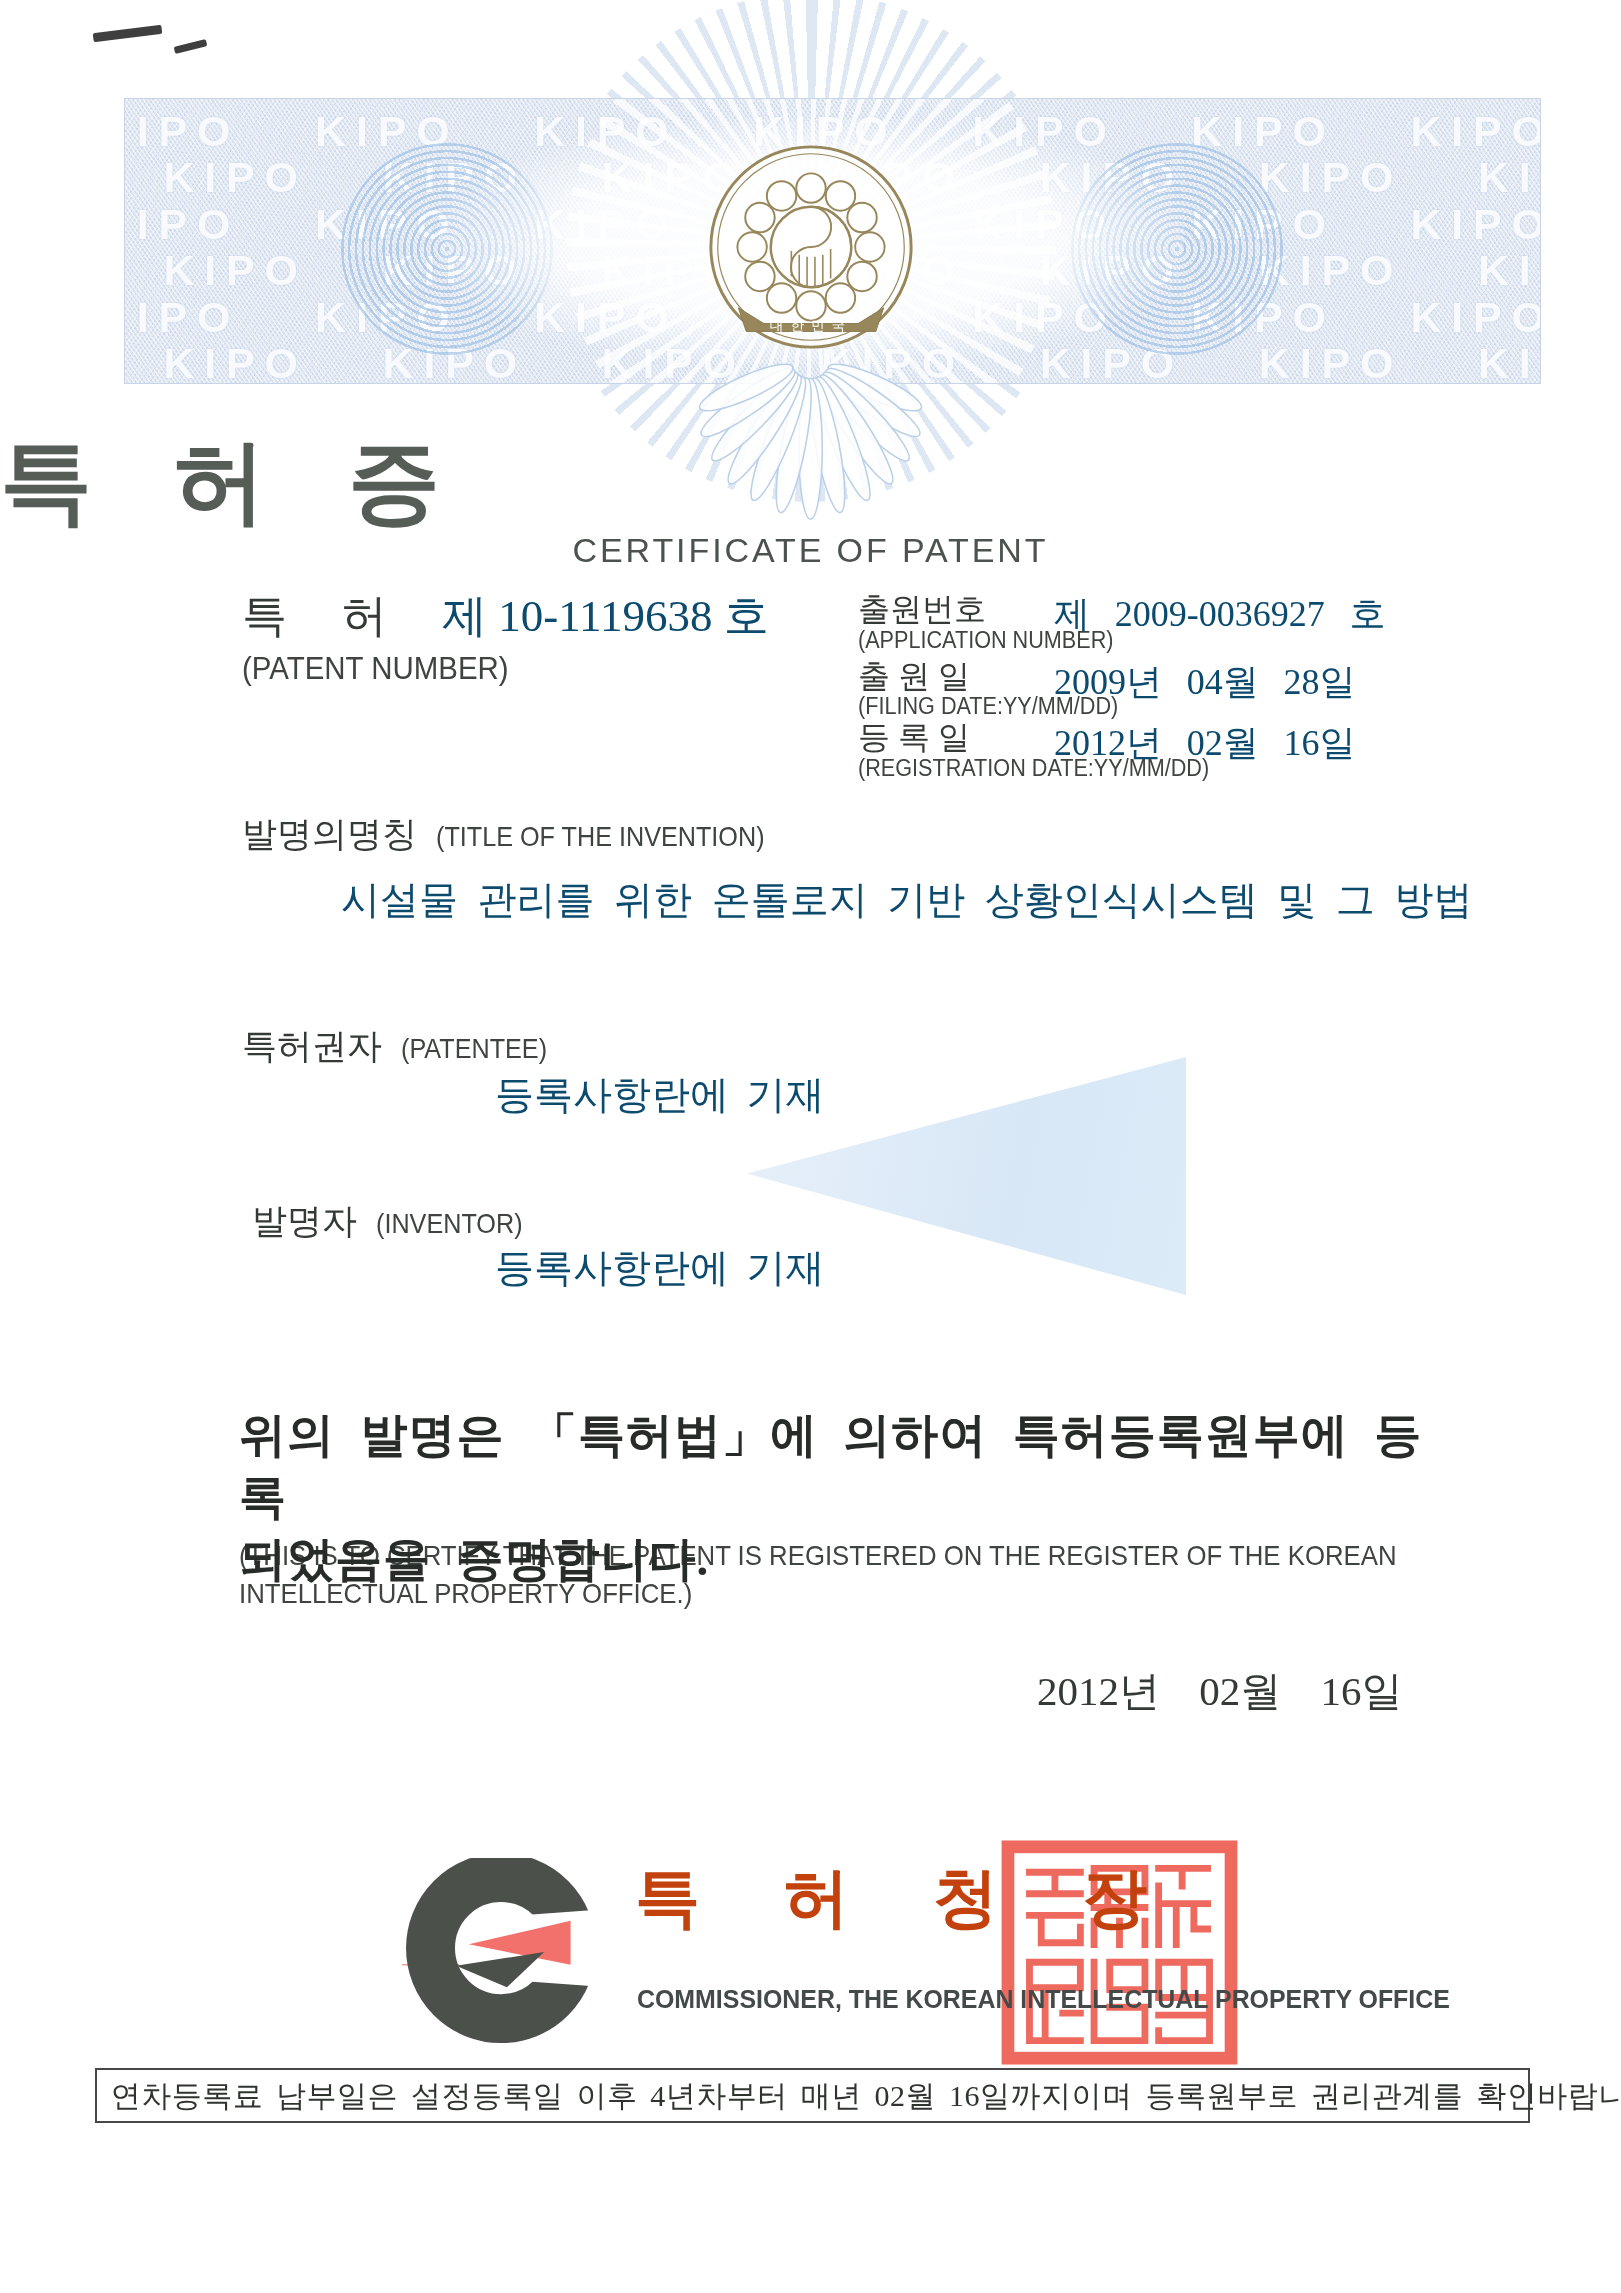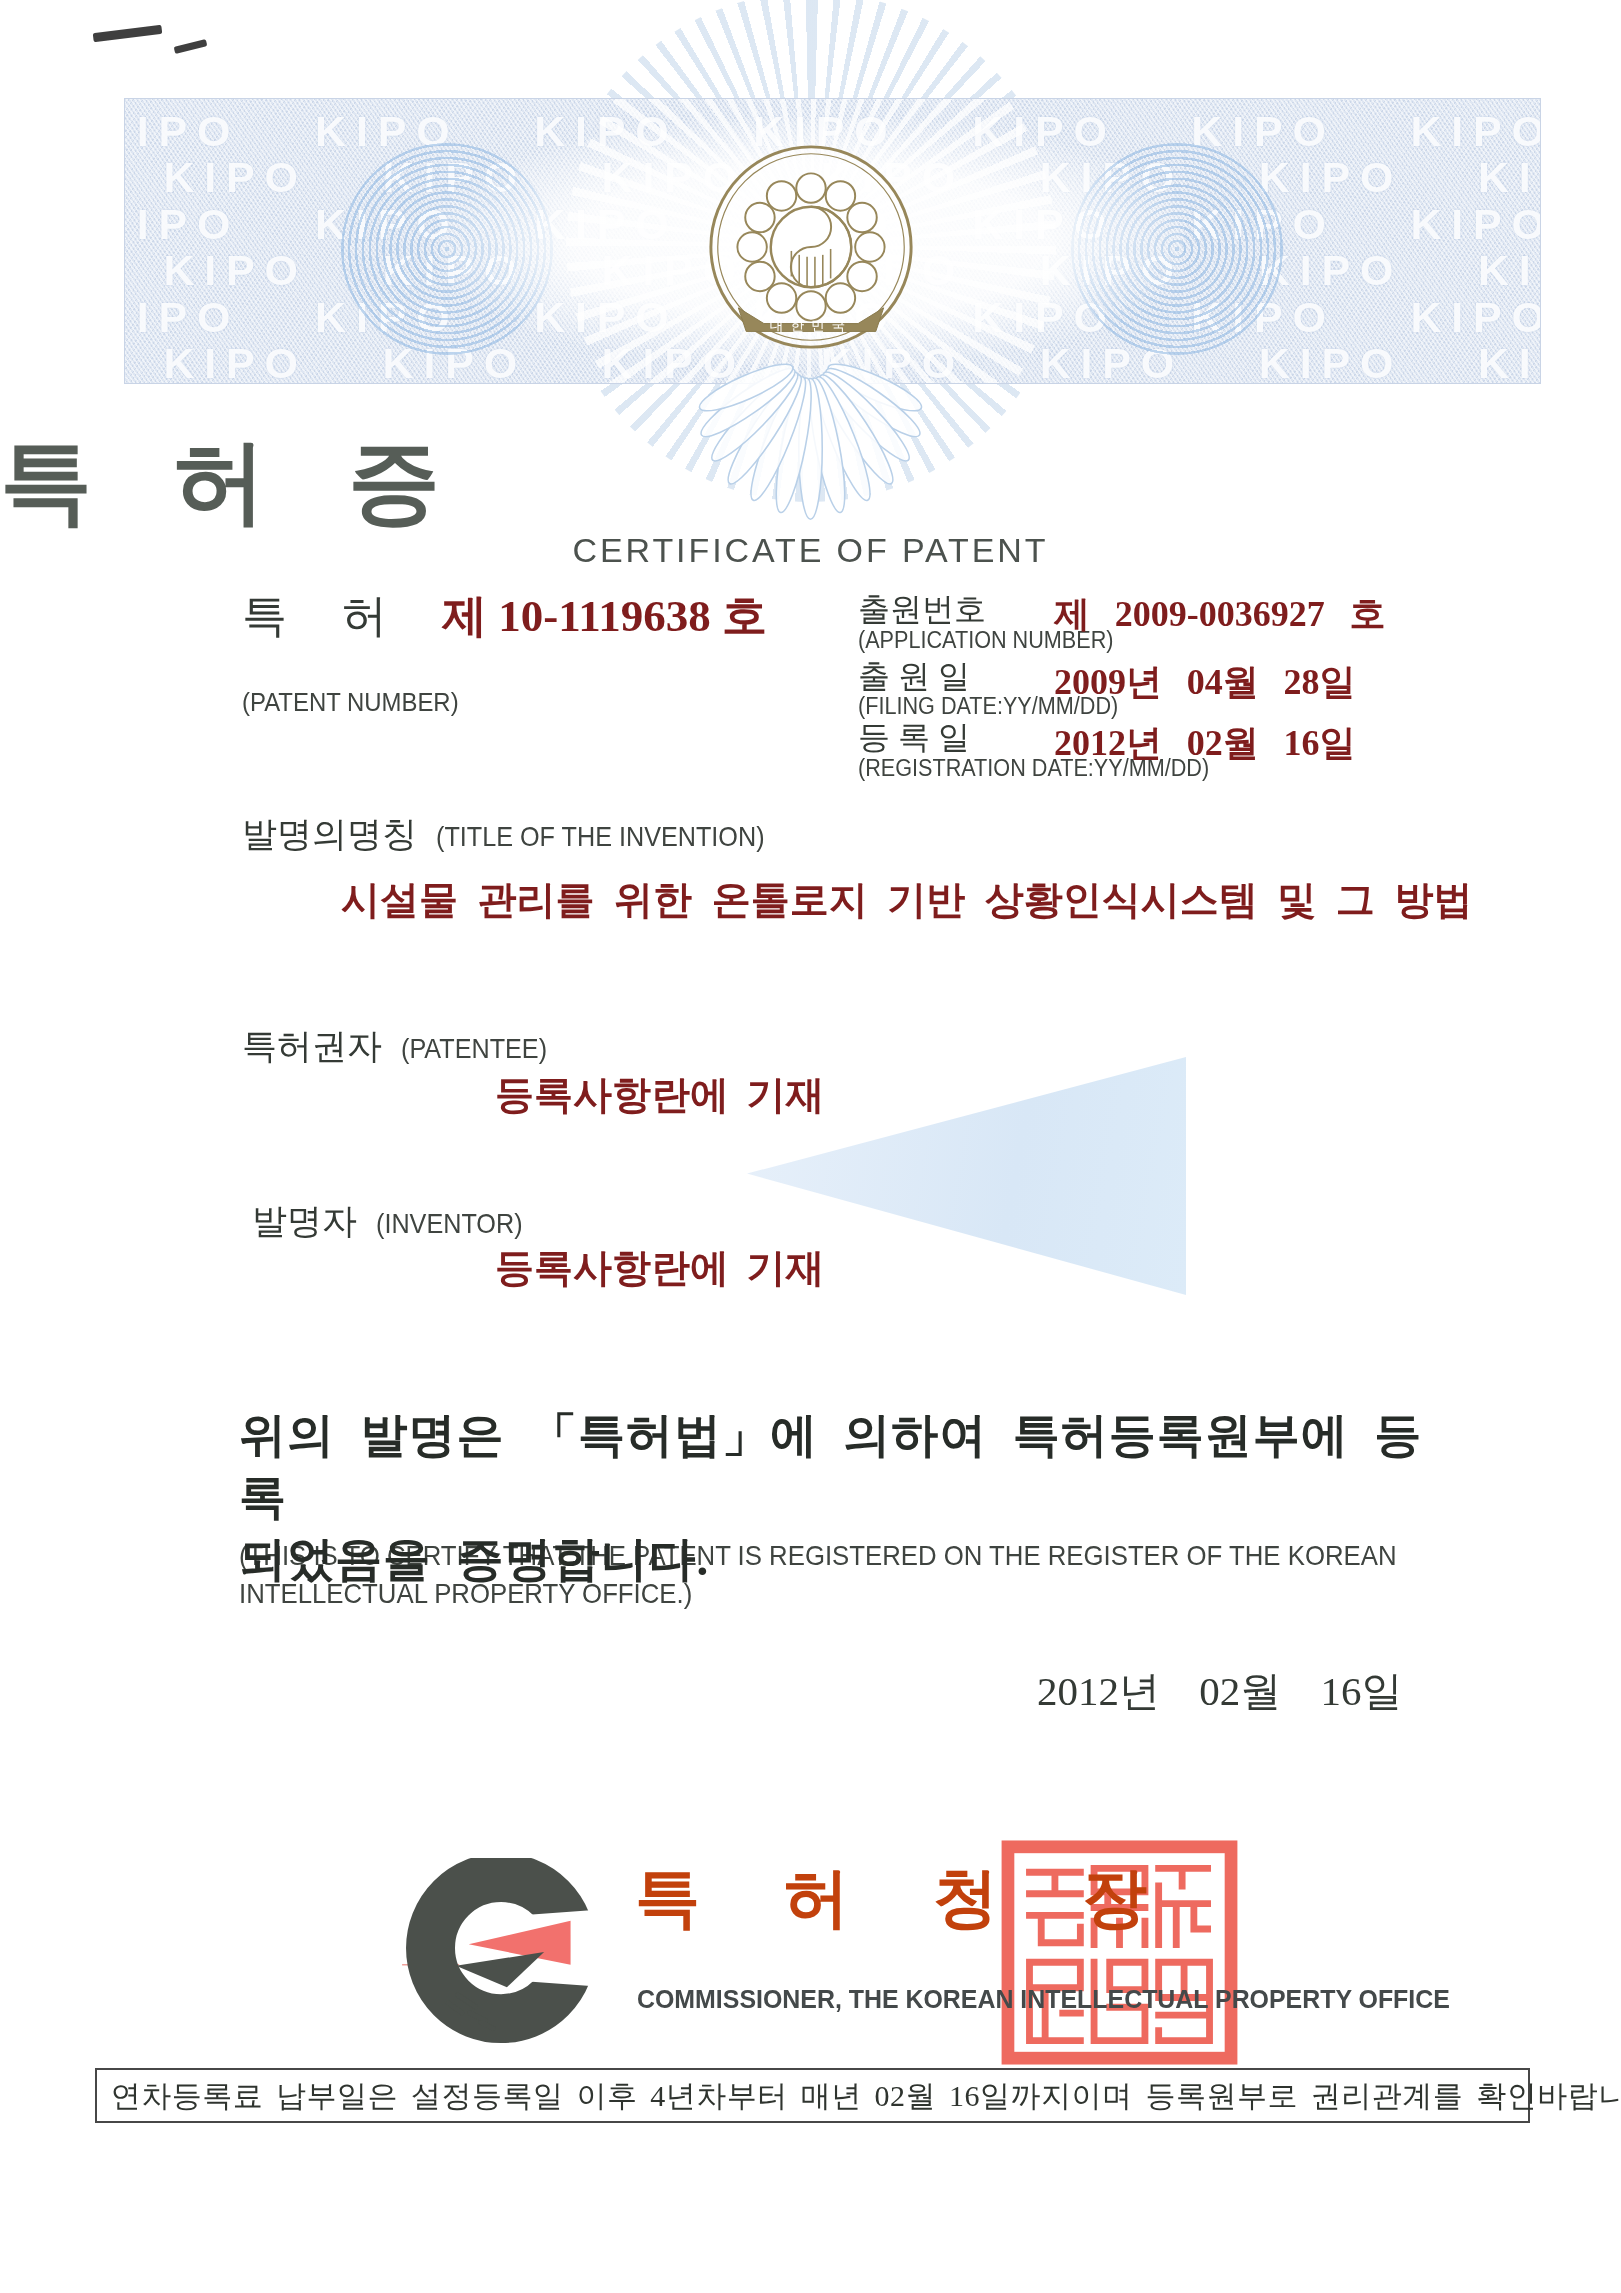--- a/index.html
+++ b/index.html
@@ -32,25 +32,25 @@
     font-family:"Liberation Sans","DejaVu Sans",sans-serif;font-weight:bold;font-size:92px;
     letter-spacing:82px;color:#565d57;}
   .title-en{position:absolute;left:0;right:0;top:531px;text-align:center;z-index:4;
     font-family:"Liberation Sans","DejaVu Sans",sans-serif;font-size:34px;letter-spacing:2.9px;color:#4c524e;}
   .fan{position:absolute;left:634px;top:353px;z-index:2;}
 
   
   .cond{font-family:"Liberation Sans","DejaVu Sans",sans-serif;display:inline-block;
         transform:scaleX(.92);transform-origin:0 50%;white-space:nowrap;color:#3f4440;}
   .kr-label{font-size:34px;color:#343a35;}
-  .serif-val{color:#7f1d1d;white-space:nowrap;font-weight:bold;}
+  .serif-val{color:#0c4a6e;white-space:nowrap;}
 
   .pn-line{position:absolute;left:242px;top:586px;font-size:45px;color:#343a35;white-space:nowrap;}
   .pn-label{letter-spacing:55px;}
-  .pn-en{position:absolute;left:242px;top:650px;font-size:26px;margin-top:37px;}
+  .pn-en{position:absolute;left:242px;top:650px;font-size:32px;}
 
   .fld-kr{position:absolute;font-size:32px;color:#343a35;white-space:nowrap;}
   .fld-en{position:absolute;font-size:23.5px;}
   .fld-val{position:absolute;left:1054px;font-size:36px;word-spacing:15.7px;}
 
   .sec-label{position:absolute;left:242px;white-space:nowrap;font-size:35px;color:#343a35;}
   .sec-label .cond{font-size:27.4px;}
   .inv-title{position:absolute;left:341px;top:873px;font-size:39px;word-spacing:9.8px;}
   .entry-val{position:absolute;left:495px;font-size:39px;word-spacing:7.8px;}
 

